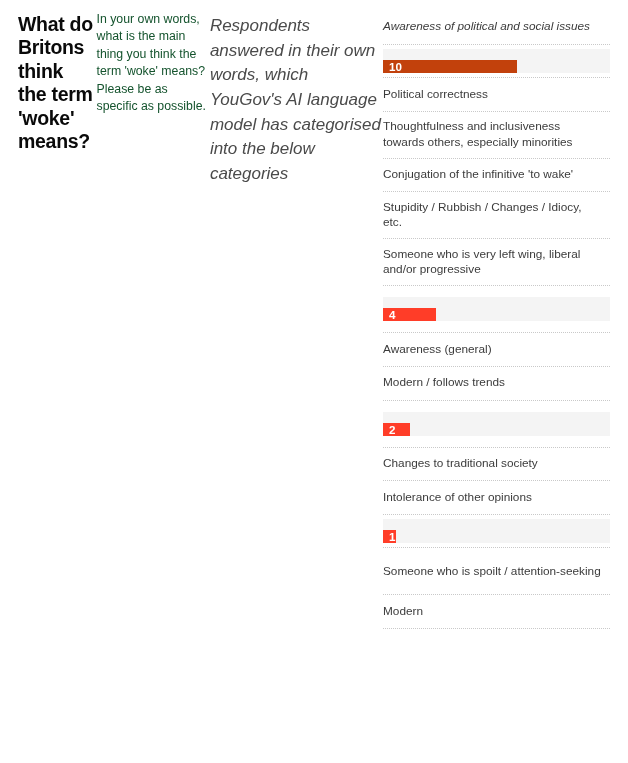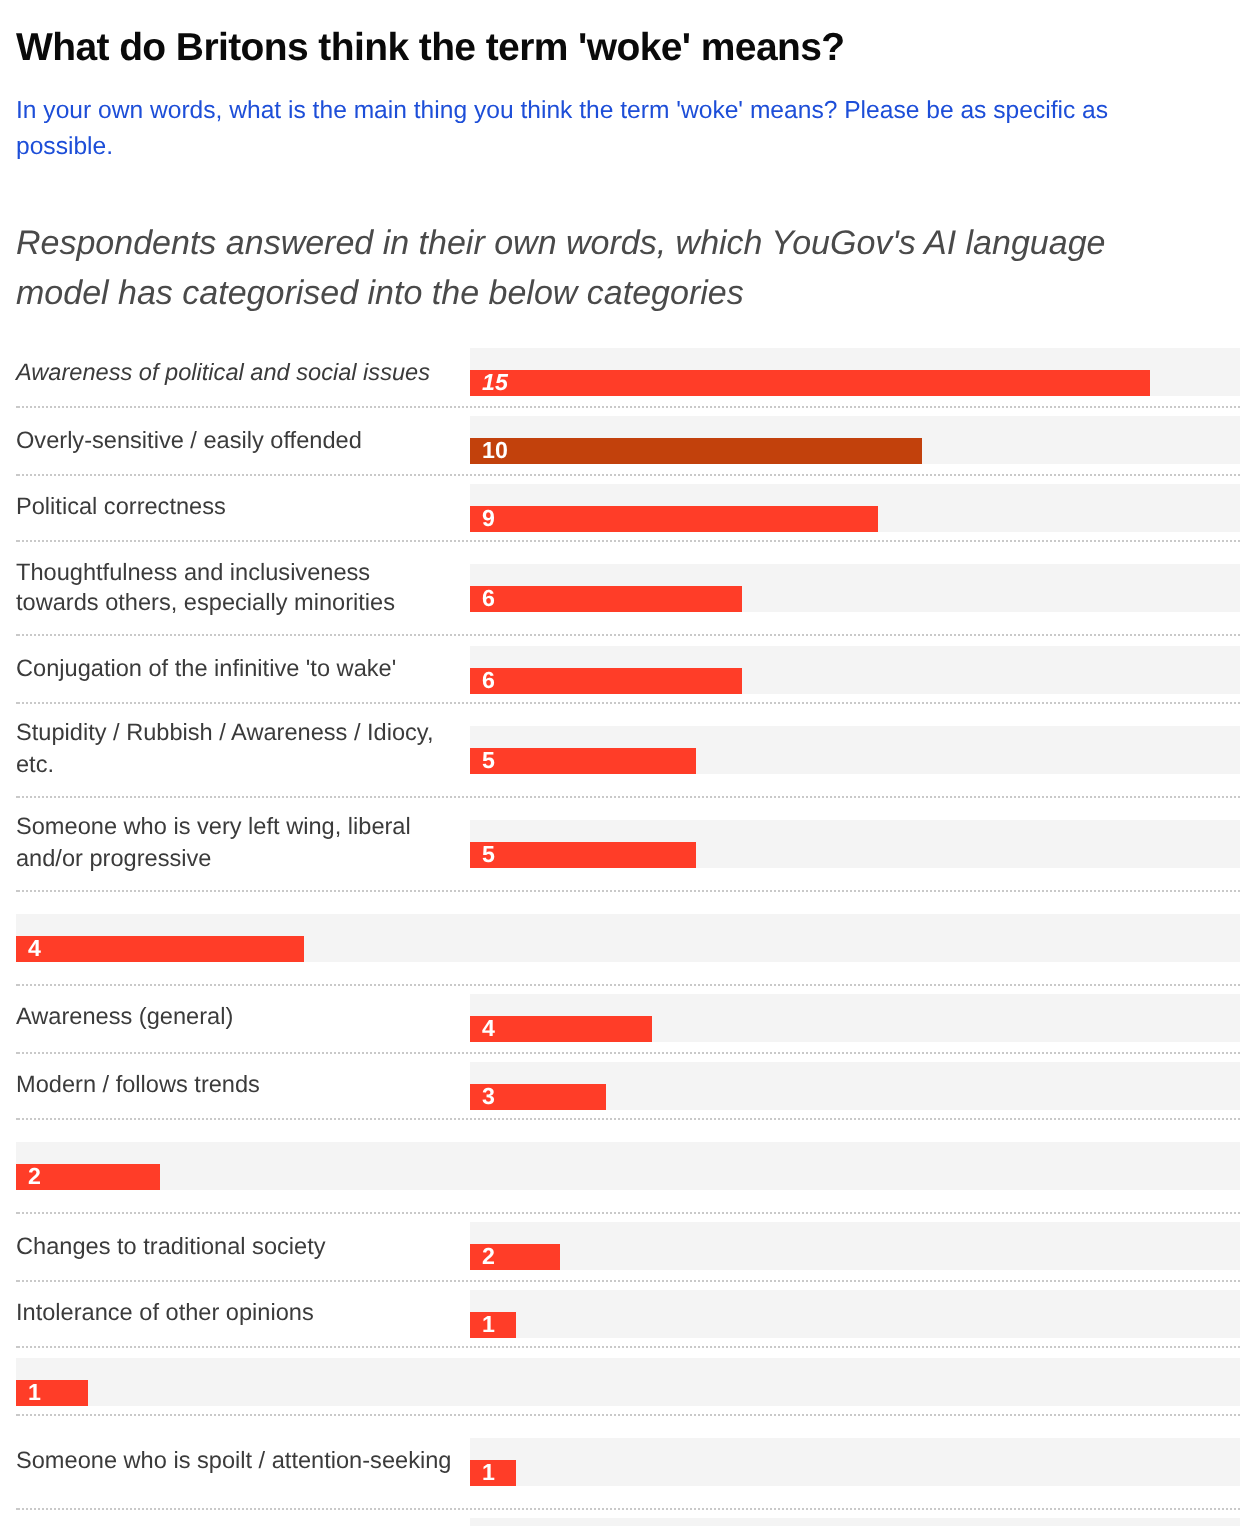--- a/index.html
+++ b/index.html
@@ -12,37 +12,37 @@
     height: 763px;
     font-family: "Liberation Sans", sans-serif;
     color: #3b3b3b;
     overflow: hidden;
     position: relative;
   }
   .page {
     width: 628px;
     height: 763px;
     box-sizing: border-box;
-    padding: 0 8px;
+    padding: 0 18px;
     display: flex;
-    flex-direction: column;
+    flex-direction: row;
   }
 
   
   .title {
     font-size: 19.5px;
     font-weight: bold;
     color: #0a0a0a;
     letter-spacing: -0.3px;
     margin: 13px 0 0 0;
     line-height: 1.2;
   }
   .subtitle {
     font-size: 12.3px;
-    color: #1d4ed8;
+    color: #14532d;
     line-height: 1.42;
     margin: 11px 0 14px 0;
     max-width: 580px;
   }
   .note {
     font-size: 17px;
     font-style: italic;
     color: #4a4a4a;
     line-height: 1.45;
     margin: 14px 0 0 0;
@@ -108,21 +108,20 @@
   <div class="chart" id="chart">
       <div class="row h1 first">
         <div class="row-label">Awareness of political and social issues</div>
         <div class="track">
           <div class="bar" style="width: 88.2353%; background: rgb(255, 61, 40);">
             <span class="bar-value">15</span>
           </div>
         </div>
       </div>
       <div class="row h1">
-        <div class="row-label">Overly-sensitive / easily offended</div>
         <div class="track">
           <div class="bar" style="width: 58.8235%; background: #c2410c;">
             <span class="bar-value">10</span>
           </div>
         </div>
       </div>
       <div class="row h1">
         <div class="row-label">Political correctness</div>
         <div class="track">
           <div class="bar" style="width: 52.9412%; background: rgb(255, 61, 40);">
@@ -140,21 +139,21 @@
       </div>
       <div class="row h1">
         <div class="row-label">Conjugation of the infinitive 'to wake'</div>
         <div class="track">
           <div class="bar" style="width: 35.2941%; background: rgb(255, 61, 40);">
             <span class="bar-value">6</span>
           </div>
         </div>
       </div>
       <div class="row h2">
-        <div class="row-label">Stupidity / Rubbish / Awareness / Idiocy, etc.</div>
+        <div class="row-label">Stupidity / Rubbish / Changes / Idiocy, etc.</div>
         <div class="track">
           <div class="bar" style="width: 29.4118%; background: rgb(255, 61, 40);">
             <span class="bar-value">5</span>
           </div>
         </div>
       </div>
       <div class="row h2">
         <div class="row-label">Someone who is very left wing, liberal and/or progressive</div>
         <div class="track">
           <div class="bar" style="width: 29.4118%; background: rgb(255, 61, 40);">

